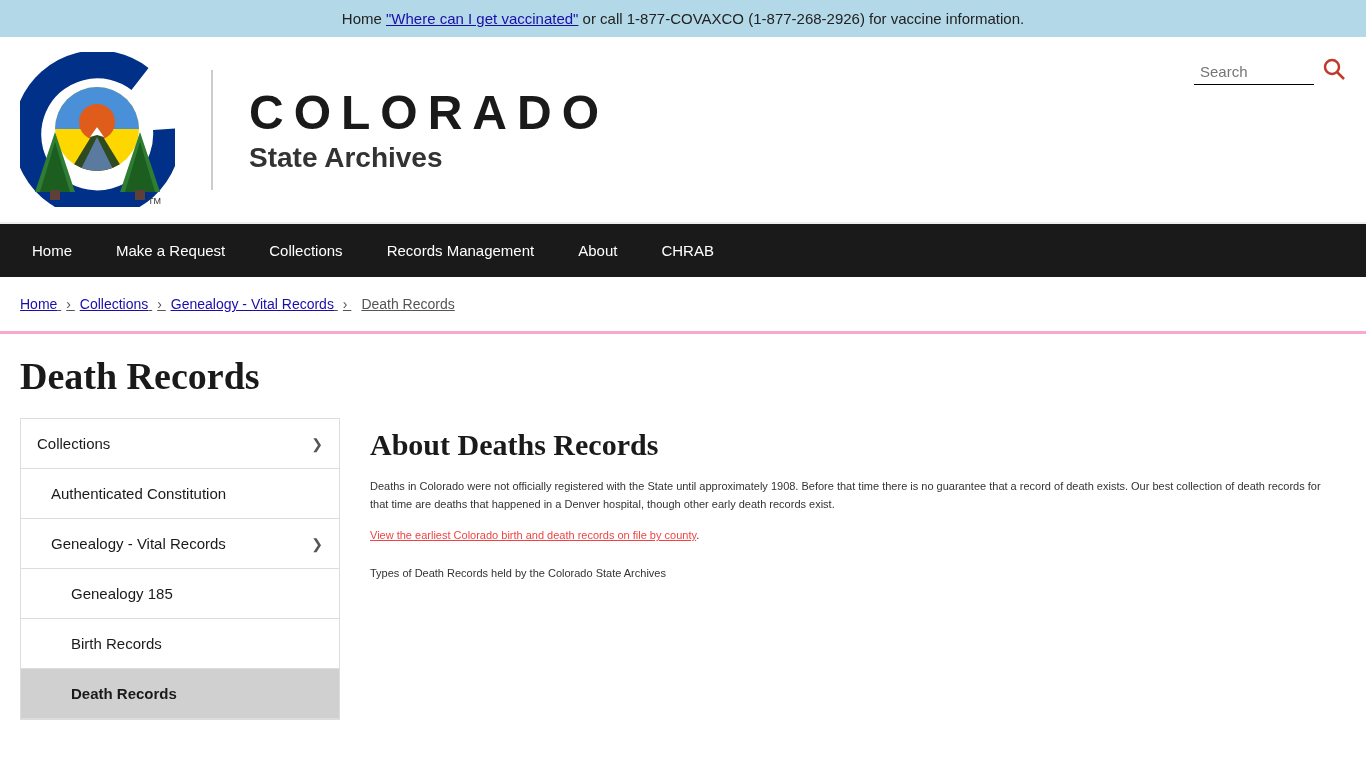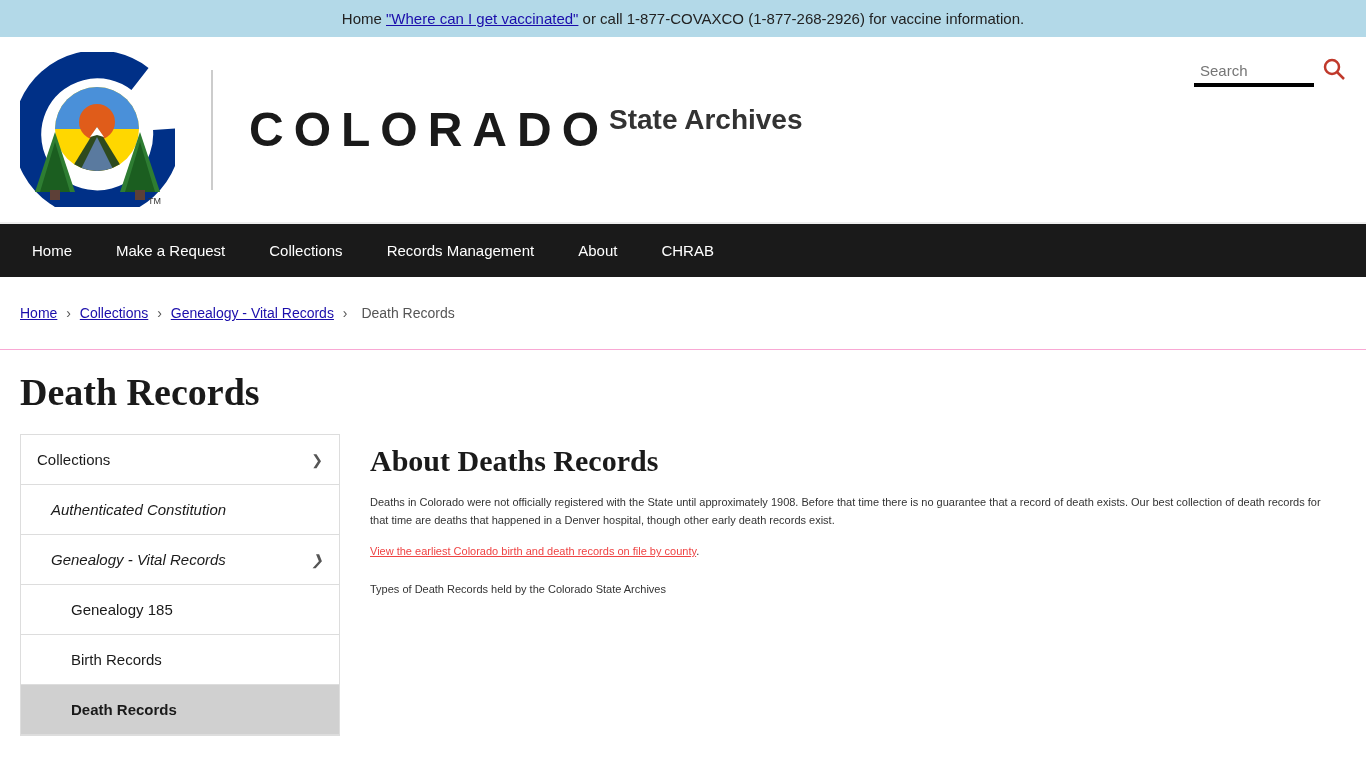--- a/index.html
+++ b/index.html
@@ -37,20 +37,21 @@
       height: 155px;
     }
     .logo-divider {
       width: 2px;
       height: 120px;
       background: #ccc;
       margin: 0 18px;
     }
     .site-title {
       display: flex;
+      flex-direction: column;
       justify-content: flex-end;
     }
     .site-title-main {
       font-size: 48px;
       font-weight: 900;
       letter-spacing: 10px;
       color: #1a1a1a;
       font-family: Arial, sans-serif;
       text-transform: uppercase;
     }
@@ -63,21 +64,21 @@
     .search-area {
       position: absolute;
       right: 20px;
       top: 20px;
       display: flex;
       align-items: center;
       gap: 8px;
     }
     .search-input {
       border: none;
-      border-bottom: 4px solid #000000;
+      border-bottom: 1px solid #000000;
       font-size: 15px;
       padding: 4px 6px;
       outline: none;
       width: 120px;
       color: #888;
     }
     .search-icon-btn {
       background: none;
       border: none;
       cursor: pointer;
@@ -97,24 +98,25 @@
       text-decoration: none;
       padding: 18px 22px;
       font-size: 15px;
       font-weight: 500;
       display: block;
       white-space: nowrap;
     }
 
     
     .breadcrumb {
-      padding: 28px 20px;
+      padding: 19px 20px;
       font-size: 14px;
       color: #555;
-      border-bottom: 1px solid #f9a8d4;
+      border-bottom: 3px solid #f9a8d4;
+      text-decoration: underline;
     }
     .breadcrumb a {
       color: #1a0dab;
       text-decoration: underline;
     }
     .breadcrumb span {
       margin: 0 5px;
       color: #555;
     }
 
@@ -153,21 +155,20 @@
       cursor: pointer;
       background: #fff;
       color: #1a1a1a;
     }
     .sidebar-item.active {
       background: #d0d0d0;
       font-weight: bold;
     }
     .sidebar-item.level2 {
       padding-left: 30px;
-      font-style: italic;
     }
     .sidebar-item.level3 {
       padding-left: 50px;
     }
     .chevron {
       font-size: 14px;
       color: #555;
     }
 
     

